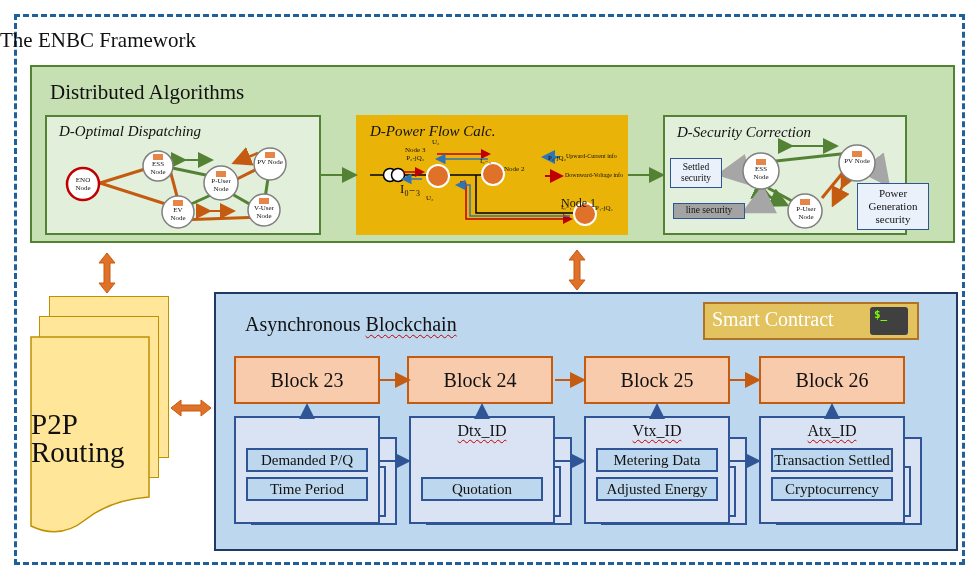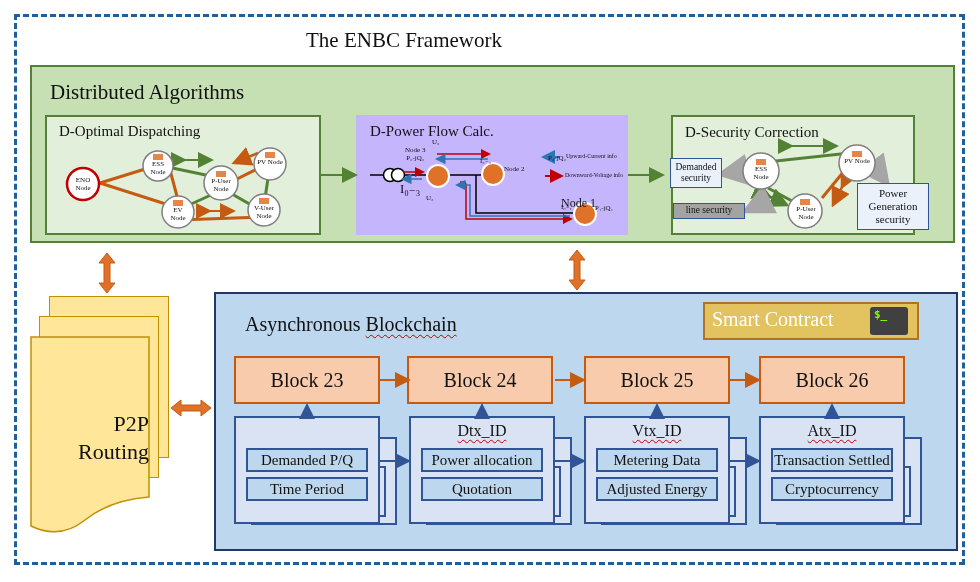--- a/index.html
+++ b/index.html
@@ -1,23 +1,23 @@
 <!DOCTYPE html>
 <html><head>
 <meta charset="utf-8">
 <style>
   html,body{margin:0;padding:0;background:#fff;}
   body{width:980px;height:582px;position:relative;overflow:hidden;font-family:"Liberation Serif","DejaVu Serif",serif;color:#111;}
   .abs{position:absolute;}
   .outer{left:14px;top:14px;width:951px;height:551px;border:3px dashed #1f5f9a;box-sizing:border-box;}
-  .title{left:0;top:28px;width:808px;text-align:center;font-size:21px;}
+  .title{left:0;top:28px;width:808px;text-align:left;font-size:21px;}
   .algo{left:30px;top:65px;width:925px;height:178px;background:#c6e0b4;border:2px solid #548235;box-sizing:border-box;}
   .algo-title{left:50px;top:80px;font-size:21px;}
-  .panel{background:#e2efda;border:2px solid #548235;box-sizing:border-box;}
-  .panel.flow{border:none;background:#c4b5fd;}
+  .panel{background:#e2efda;border:2px solid #548235;box-sizing:border-box;font-style:italic;}
+  .panel.flow{border:none;background:#eab308;}
   .panel-title{font-size:15px;position:absolute;}
   .p2p-page{background:#ffe699;border:1.5px solid #bf9000;box-sizing:border-box;}
   .chain{left:214px;top:292px;width:744px;height:259px;background:#bdd7ee;border:2px solid #1f3864;box-sizing:border-box;}
   .chain-title{left:245px;top:313px;font-size:20px;}
   .squiggle{text-decoration:underline wavy #c00000;text-decoration-thickness:1px;text-underline-offset:3px;}
   .smart{left:703px;top:302px;width:216px;height:38px;background:#e2c35f;border:2px solid #b07225;box-sizing:border-box;}
   .smart-label{left:712px;top:308px;color:#fff;font-size:20px;}
   .terminal{left:870px;top:307px;width:38px;height:28px;background:#404040;border-radius:3px;}
   .terminal span{position:absolute;left:4px;top:1px;color:#7cfc00;font-family:"DejaVu Sans Mono",monospace;font-size:11px;font-weight:bold;}
   .block{background:#f8cbad;border:2px solid #c55a11;box-sizing:border-box;font-size:20px;text-align:center;line-height:44px;height:48px;width:146px;top:356px;}
@@ -38,30 +38,30 @@
 <div class="abs algo-title">Distributed Algorithms</div>
 
 <div class="abs panel" style="left:45px;top:115px;width:276px;height:120px;">
   <div class="panel-title" style="left:12px;top:6px;">D-Optimal Dispatching</div>
 </div>
 
 <div class="abs panel flow" style="left:356px;top:115px;width:272px;height:120px;">
   <div class="panel-title" style="left:14px;top:8px;">D-Power Flow Calc.</div>
 </div>
 
-<div class="abs panel" style="left:663px;top:115px;width:244px;height:120px;margin-left:8px;">
+<div class="abs panel" style="left:663px;top:115px;width:244px;height:120px;">
   <div class="panel-title" style="left:12px;top:7px;">D-Security Correction</div>
 </div>
 
 <div class="abs p2p-page" style="left:49px;top:296px;width:120px;height:162px;"></div>
 <div class="abs p2p-page" style="left:39px;top:316px;width:120px;height:162px;"></div>
 <svg width="980" height="582" style="pointer-events:none;">
   <path d="M31,337 L149,337 L149,497 Q110,500 85,520 Q60,540 31,526 Z" fill="#ffe699" stroke="#bf9000" stroke-width="1.5"></path>
 </svg>
-<div class="abs" style="left:31px;top:410px;width:118px;text-align:right;font-size:22px;line-height:28px;">
+<div class="abs" style="left:31px;top:410px;width:118px;text-align:left;font-size:29px;line-height:28px;">
   <div>P2P</div>
   <div>Routing</div>
 </div>
 
 <div class="abs chain"></div>
 <div class="abs chain-title">
   <span>Asynchronous</span>
   <span class="squiggle">Blockchain</span>
 </div>
 <div class="abs smart"></div>
@@ -80,21 +80,20 @@
     <div class="field" style="top:30px;">Demanded P/Q</div>
     <div class="field" style="top:59px;">Time Period</div>
   </div>
   <div class="abs block" style="left:407px;">Block 24</div>
   <div class="abs tx-back" style="left:426px;top:437px;width:146px;height:88px;"></div>
   <div class="abs tx-back" style="left:436px;top:466px;width:125px;height:51px;">
     <div class="ghost-text" style="left:0;width:100%;text-align:center;top:30px;">Quotation</div>
   </div>
   <div class="abs tx" style="left:409px;">
     <div class="tx-id squiggle">Dtx_ID</div>
-    <div class="field" style="top:30px;">Power allocation</div>
     <div class="field" style="top:59px;">Quotation</div>
   </div>
   <div class="abs block" style="left:584px;">Block 25</div>
   <div class="abs tx-back" style="left:601px;top:437px;width:146px;height:88px;"></div>
   <div class="abs tx-back" style="left:611px;top:466px;width:125px;height:51px;">
     <div class="ghost-text" style="left:0;width:100%;text-align:center;top:30px;">Adjusted Energy</div>
   </div>
   <div class="abs tx" style="left:584px;padding-left:21px;">
     <div class="tx-id squiggle">Vtx_ID</div>
     <div class="field" style="top:30px;">Metering Data</div>
@@ -241,21 +240,21 @@
 <div class="abs" style="left:480px;top:157px;font-size:7px;">I₂₋₃</div>
 <div class="abs" style="left:400px;top:181px;font-size:13px;">I₀₋₃</div>
 <div class="abs" style="left:561px;top:203px;font-size:7px;">I₀₋₁</div>
 <div class="abs" style="left:504px;top:154px;font-size:7px;margin-left:44px;">P₂-jQ₂</div>
 <div class="abs" style="left:504px;top:165px;font-size:7px;">Node 2</div>
 <div class="abs" style="left:561px;top:196px;font-size:12px;text-align:right;">Node 1</div>
 <div class="abs" style="left:595px;top:204px;font-size:7px;">P₁-jQ₁</div>
 <div class="abs" style="left:566px;top:153px;font-size:6px;">Upward-Current info</div>
 <div class="abs" style="left:565px;top:172px;font-size:6px;">Downward-Voltage info</div>
 
-<div class="abs" style="left:670px;top:158px;width:52px;height:30px;border:1.5px solid #2f5597;background:#eaf1fb;box-sizing:border-box;font-size:9.5px;text-align:center;line-height:11px;padding-top:3px;">Demanded security</div>
+<div class="abs" style="left:670px;top:158px;width:52px;height:30px;border:1.5px solid #2f5597;background:#eaf1fb;box-sizing:border-box;font-size:9.5px;text-align:center;line-height:11px;padding-top:3px;">Settled security</div>
 <div class="abs" style="left:673px;top:203px;width:72px;height:16px;border:1.5px solid #2f5597;background:#a3a3a3;box-sizing:border-box;font-size:9.5px;text-align:center;line-height:13px;">line security</div>
 <div class="abs" style="left:857px;top:183px;width:72px;height:47px;border:1.5px solid #2f5597;background:#eaf1fb;box-sizing:border-box;font-size:11px;text-align:center;line-height:13px;padding-top:3px;">Power Generation security</div>
 
 <div id="node-labels">
     <div class="abs" style="left:70px;top:176px;width:26px;text-align:center;font-size:7px;line-height:8px;">ENO Node</div>
     <div class="abs" style="left:145px;top:160px;width:26px;text-align:center;font-size:7px;line-height:8px;">ESS Node</div>
     <div class="abs" style="left:205px;top:177px;width:32px;text-align:center;font-size:7px;line-height:8px;">P-User Node</div>
     <div class="abs" style="left:257px;top:158px;width:26px;text-align:center;font-size:7px;line-height:8px;">PV Node</div>
     <div class="abs" style="left:165px;top:206px;width:26px;text-align:center;font-size:7px;line-height:8px;">EV Node</div>
     <div class="abs" style="left:248px;top:204px;width:32px;text-align:center;font-size:7px;line-height:8px;">V-User Node</div>

